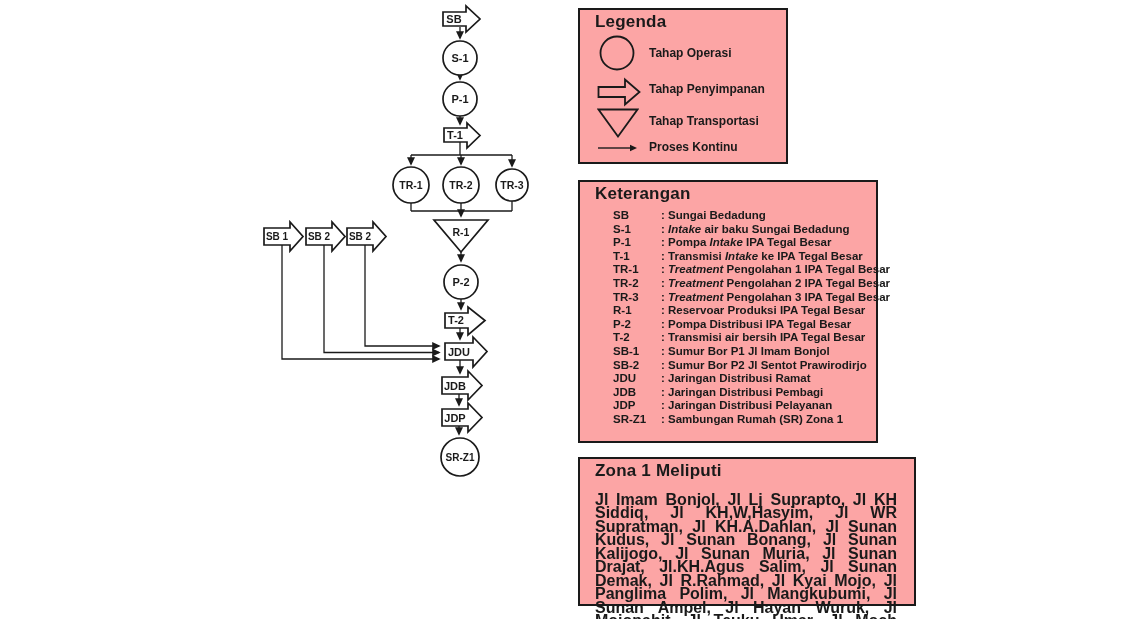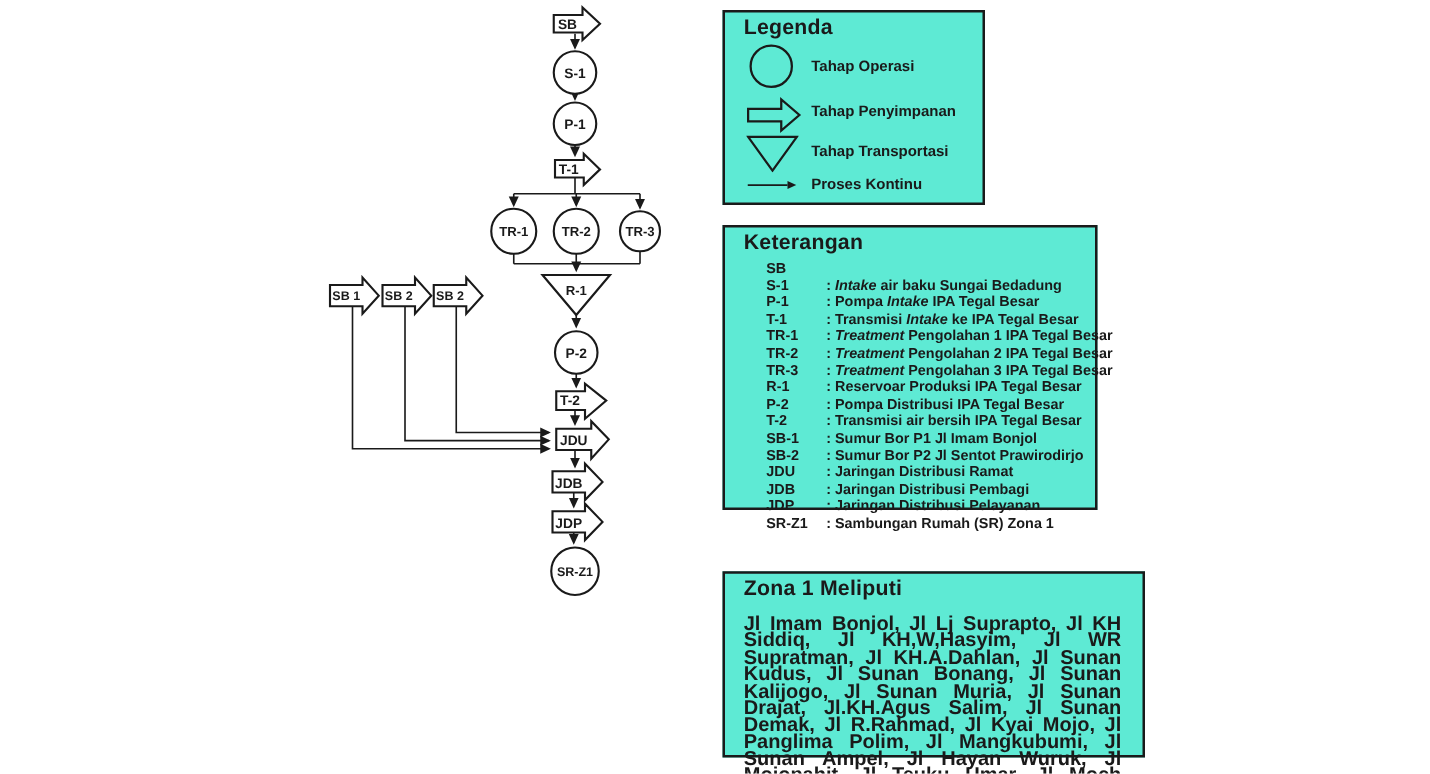--- a/index.html
+++ b/index.html
@@ -7,30 +7,30 @@
           font-family:"Liberation Sans",sans-serif;color:#1a1a1a;overflow:hidden;padding-left:30px;}
   .flow{position:absolute;left:0;top:0;}
   .flow .conn{stroke:#1a1a1a;stroke-width:1.3;fill:none;}
   .flow .arr{marker-end:url(#ah);}
   .flow .shape{fill:#ffffff;stroke:#1a1a1a;stroke-width:1.7;}
   .flow text{font-family:"Liberation Sans",sans-serif;font-weight:bold;
              font-size:11px;fill:#1a1a1a;text-anchor:middle;}
   .flow text.fs10{font-size:10px;}
   .flow text.fs105{font-size:10.5px;}
 
-  .box{position:absolute;border:2px solid #1a1a1a;background:#5eead4;box-sizing:border-box;}
+  .box{position:absolute;border:2px solid #1a1a1a;background:#fca5a5;box-sizing:border-box;}
   .box-title{position:absolute;left:15px;top:2px;font-size:17px;font-weight:bold;letter-spacing:.2px;}
 
   .legend{left:578px;top:8px;width:210px;height:156px;}
   .lg-icon{position:absolute;}
   .lg-icon .shape{fill:none;stroke:#1a1a1a;stroke-width:1.8;}
   .lg-icon line{stroke:#1a1a1a;stroke-width:1.4;}
   .lg-label{position:absolute;left:69px;font-size:12px;font-weight:bold;white-space:nowrap;text-align:right;}
 
-  .ket{left:578px;top:180px;width:300px;height:228px;}
+  .ket{left:578px;top:180px;width:300px;height:263px;}
   .ket-rows{position:absolute;left:33px;top:27px;right:6px;}
   .ket-row{display:grid;grid-template-columns:48px 1fr;font-size:11.5px;
            font-weight:bold;line-height:13.6px;white-space:nowrap;}
   .ket-term{}
   .ket-desc .it{font-style:italic;}
 
   .zona{left:578px;top:457px;width:338px;height:149px;}
   .zona-text{position:absolute;left:15px;right:17px;top:34px;margin:0;
              font-size:16px;font-weight:bold;line-height:13.45px;text-align:justify;}
 </style>
@@ -148,20 +148,21 @@
       <path d="M32,1.8 L39,5 L32,8.2 Z" fill="#1a1a1a"></path>
     </svg>
     <div class="lg-label" style="top:130px">Proses Kontinu</div>
   </div>
 
   <div class="box ket">
     <div class="box-title">Keterangan</div>
     <div class="ket-rows">
         <div class="ket-row">
           <span class="ket-term">SB</span>
+          <span class="ket-desc"><span>: Sungai Bedadung</span></span>
         </div>
         <div class="ket-row">
           <span class="ket-term">S-1</span>
           <span class="ket-desc"><span>: </span><span class="it">Intake</span><span> air baku Sungai Bedadung</span></span>
         </div>
         <div class="ket-row">
           <span class="ket-term">P-1</span>
           <span class="ket-desc"><span>: Pompa </span><span class="it">Intake</span><span> IPA Tegal Besar</span></span>
         </div>
         <div class="ket-row">

